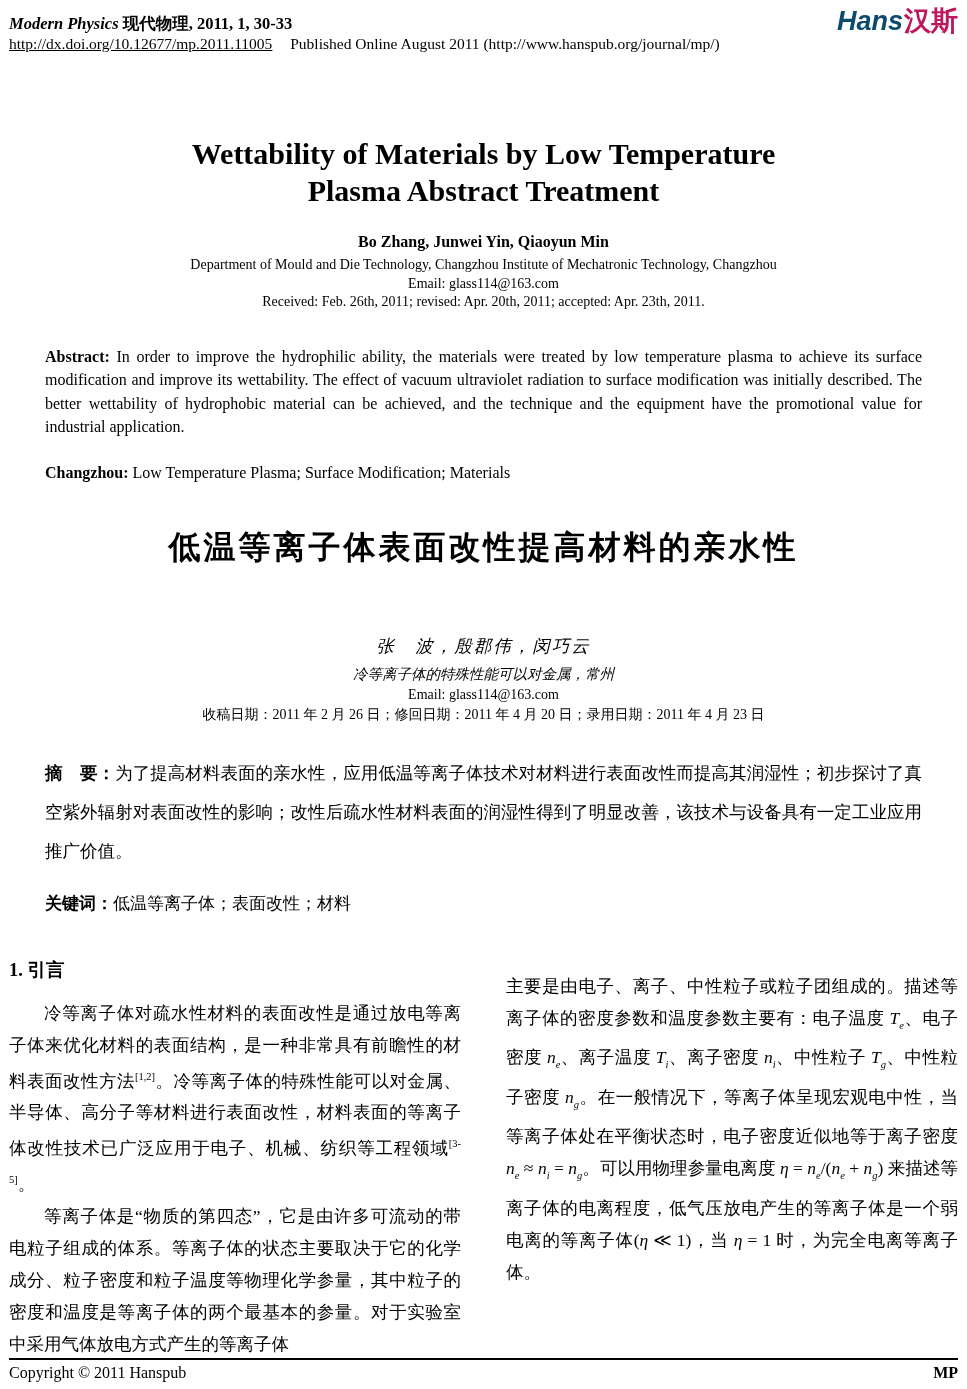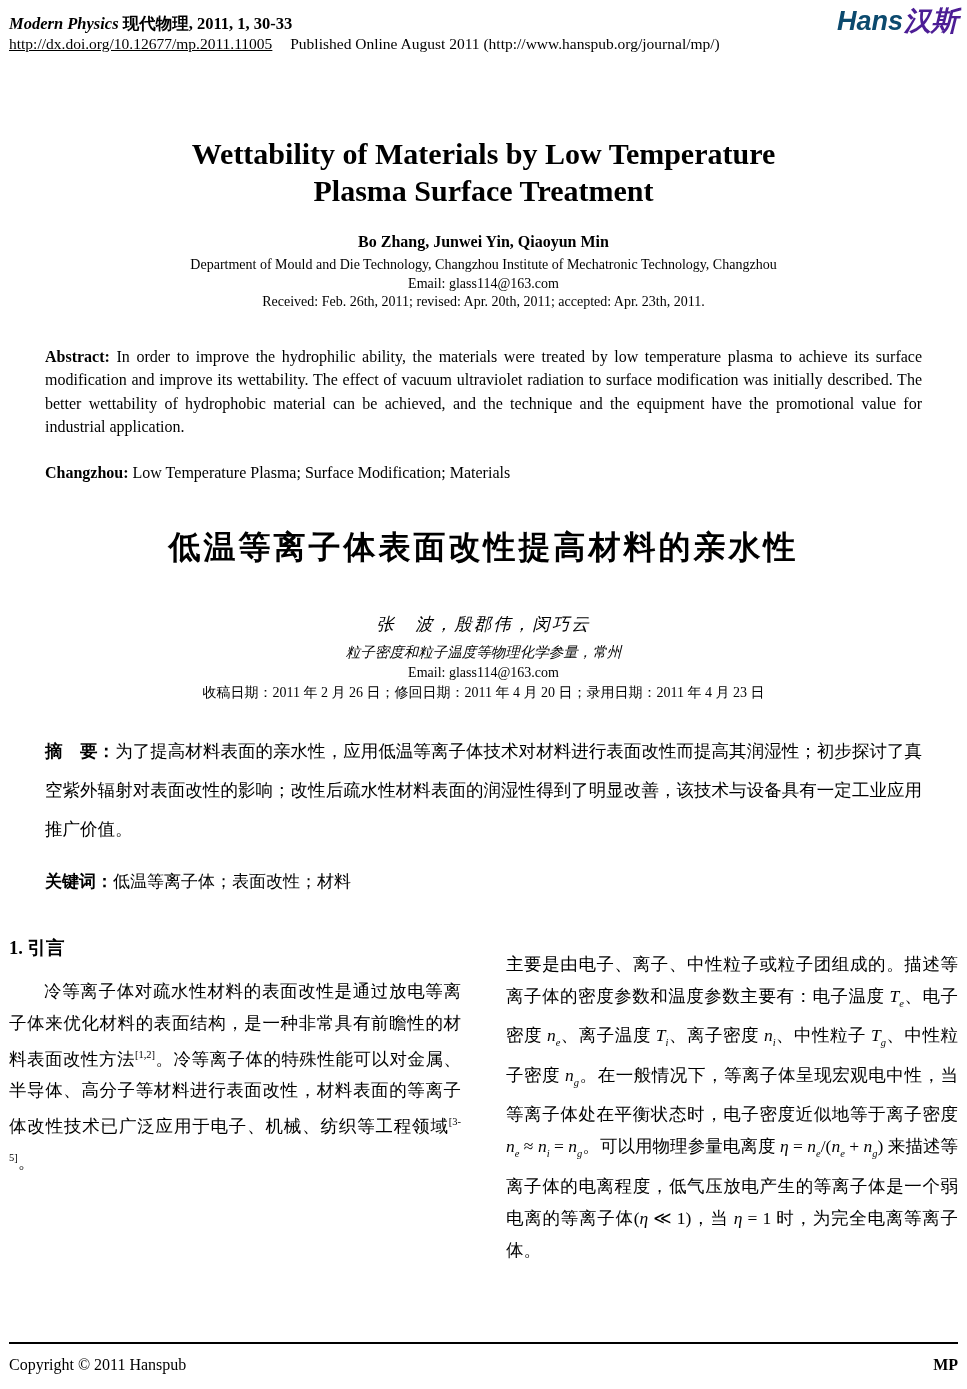--- a/index.html
+++ b/index.html
@@ -10,37 +10,37 @@
     color: #000; position: relative; overflow: hidden;
   }
   .page { padding: 8px 9px 0 9px; height: 100%; position: relative; }
 
   
   .hdr-top { display: flex; justify-content: space-between; align-items: flex-start; }
   .hdr-left { font-size: 16.5px; font-weight: bold; padding-top: 5px; }
   .jtitle { font-style: italic; }
   .logo { font-size: 27px; font-weight: bold; font-family: "Liberation Sans", "DejaVu Sans", sans-serif; line-height: 27px; }
   .logo-en { color: #0c4a6e; font-style: italic; margin-right: 1px; }
-  .logo-cn { color: #4c1d95; font-style: italic; }
+  .logo-cn { color: #be185d; }
   .hdr-bottom { font-size: 15.5px; margin-top: 0px; }
   .doi { color: #000; text-decoration: underline; margin-right: 14px; cursor: pointer; }
 
   
   .title { font-size: 30px; line-height: 37px; font-weight: bold; text-align: center; margin-top: 82px; }
   .authors-en { text-align: center; margin-top: 24px; }
   .names { font-size: 16px; font-weight: bold; margin-bottom: 5px; }
   .affil { font-size: 14px; line-height: 18.5px; }
 
   
   .abstract { margin: 33px 36px 0 36px; font-size: 16px; line-height: 23.5px; text-align: justify; }
   .keywords { margin: 25px 36px 0 36px; font-size: 16px; }
 
   
   .cn-title { margin-top: 44px; text-align: center; font-size: 32px; letter-spacing: 3px; font-weight: bold; }
-  .authors-cn { text-align: center; margin-top: 42px; }
+  .authors-cn { text-align: center; margin-top: 64px; }
   .cn-names { font-size: 17.5px; font-style: italic; letter-spacing: 2px; }
   .cn-affil { font-size: 14.5px; font-style: italic; margin-top: 7px; }
   .cn-email { font-size: 14px; margin-top: 3px; }
   .cn-dates { font-size: 14px; margin-top: 3px; }
 
   
   .cn-abstract { margin: 30px 36px 0 36px; font-size: 17.5px; line-height: 39px; text-align: justify; }
   .cn-keywords { margin: 21px 36px 0 36px; font-size: 17px; }
 
   
@@ -50,23 +50,23 @@
   .sec-h { font-size: 18.5px; font-weight: bold; margin-bottom: 15px; }
   .para { font-size: 17.5px; line-height: 32px; text-align: justify; }
   .para + .para { margin-top: 0; }
   .indent { text-indent: 2em; }
   sup { font-size: 0.6em; font-style: normal; }
   sub { font-size: 0.6em; font-style: italic; }
   .para i { font-style: italic; }
 
   
   .footer {
-    position: absolute; left: 9px; right: 9px; bottom: 15px;
+    position: absolute; left: 9px; right: 9px; bottom: 7px;
     border-top: 2px solid #000; display: flex; justify-content: space-between;
-    padding-top: 12px; font-size: 16px;
+    padding-top: 4px; font-size: 16px;
   }
   .abbr { font-weight: bold; }
 </style>
 </head>
 <body>
 
 <div class="page">
 
   <header>
     <div class="hdr-top">
@@ -79,51 +79,52 @@
       </div>
     </div>
     <div class="hdr-bottom">
       <a class="doi">http://dx.doi.org/10.12677/mp.2011.11005</a>
       <span class="pub">Published Online August 2011 (http://www.hanspub.org/journal/mp/)</span>
     </div>
   </header>
 
   <h1 class="title">
     <span>Wettability of Materials by Low Temperature</span><br>
-    <span>Plasma Surface Treatment</span>
+    <span>Plasma Abstract Treatment</span>
   </h1>
 
   <div class="authors-en">
     <div class="names">Bo Zhang, Junwei Yin, Qiaoyun Min</div>
     <div class="affil">Department of Mould and Die Technology, Changzhou Institute of Mechatronic Technology, Changzhou</div>
     <div class="affil">Email: glass114@163.com</div>
     <div class="affil">Received: Feb. 26th, 2011; revised: Apr. 20th, 2011; accepted: Apr. 23th, 2011.</div>
   </div>
 
   <p class="abstract"><b>Abstract:</b> <span>In order to improve the hydrophilic ability, the materials were treated by low temperature plasma to achieve its surface modification and improve its wettability. The effect of vacuum ultraviolet radiation to surface modification was initially described. The better wettability of hydrophobic material can be achieved, and the technique and the equipment have the promotional value for industrial application.</span></p>
 
   <p class="keywords"><b>Changzhou:</b> <span>Low Temperature Plasma; Surface Modification; Materials</span></p>
 
   <h2 class="cn-title">低温等离子体表面改性提高材料的亲水性</h2>
 
   <div class="authors-cn">
     <div class="cn-names">张　波，殷郡伟，闵巧云</div>
-    <div class="cn-affil">粒子密度和粒子温度等物理化学参量，常州</div>
+    <div class="cn-affil">冷等离子体的特殊性能可以对金属，常州</div>
     <div class="cn-email">Email: glass114@163.com</div>
     <div class="cn-dates">收稿日期：2011 年 2 月 26 日；修回日期：2011 年 4 月 20 日；录用日期：2011 年 4 月 23 日</div>
   </div>
 
   <p class="cn-abstract"><b>摘　要：</b><span>为了提高材料表面的亲水性，应用低温等离子体技术对材料进行表面改性而提高其润湿性；初步探讨了真空紫外辐射对表面改性的影响；改性后疏水性材料表面的润湿性得到了明显改善，该技术与设备具有一定工业应用推广价值。</span></p>
 
   <p class="cn-keywords"><b>关键词：</b><span>低温等离子体；表面改性；材料</span></p>
 
   <section class="body-cols">
     <div class="col">
       <h3 class="sec-h">1. 引言</h3>
       <p class="para indent"><span>冷等离子体对疏水性材料的表面改性是通过放电等离子体来优化材料的表面结构，是一种非常具有前瞻性的材料表面改性方法</span><sup>[1,2]</sup><span>。冷等离子体的特殊性能可以对金属、半导体、高分子等材料进行表面改性，材料表面的等离子体改性技术已广泛应用于电子、机械、纺织等工程领域</span><sup>[3-5]</sup><span>。</span></p>
+      <p class="para indent"><span>等离子体是“物质的第四态”，它是由许多可流动的带电粒子组成的体系。等离子体的状态主要取决于它的化学成分、粒子密度和粒子温度等物理化学参量，其中粒子的密度和温度是等离子体的两个最基本的参量。对于实验室中采用气体放电方式产生的等离子体</span></p>
     </div>
     <div class="col col-right">
       <p class="para"><span>主要是由电子、离子、中性粒子或粒子团组成的。描述等离子体的密度参数和温度参数主要有：电子温度 </span><i>T</i><sub>e</sub><span>、电子密度 </span><i>n</i><sub>e</sub><span>、离子温度 </span><i>T</i><sub>i</sub><span>、离子密度 </span><i>n</i><sub>i</sub><span>、中性粒子 </span><i>T</i><sub>g</sub><span>、中性粒子密度 </span><i>n</i><sub>g</sub><span>。在一般情况下，等离子体呈现宏观电中性，当等离子体处在平衡状态时，电子密度近似地等于离子密度 </span><i>n</i><sub>e</sub><span> ≈ </span><i>n</i><sub>i</sub><span> = </span><i>n</i><sub>g</sub><span>。可以用物理参量电离度 </span><i>η</i><span> = </span><i>n</i><sub>e</sub><span>/(</span><i>n</i><sub>e</sub><span> + </span><i>n</i><sub>g</sub><span>) 来描述等离子体的电离程度，低气压放电产生的等离子体是一个弱电离的等离子体(</span><i>η</i><span> ≪ 1)，当 </span><i>η</i><span> = 1 时，为完全电离等离子体。</span></p>
     </div>
   </section>
 
   <footer class="footer">
     <span>Copyright © 2011 Hanspub</span>
     <span class="abbr">MP</span>
   </footer>

